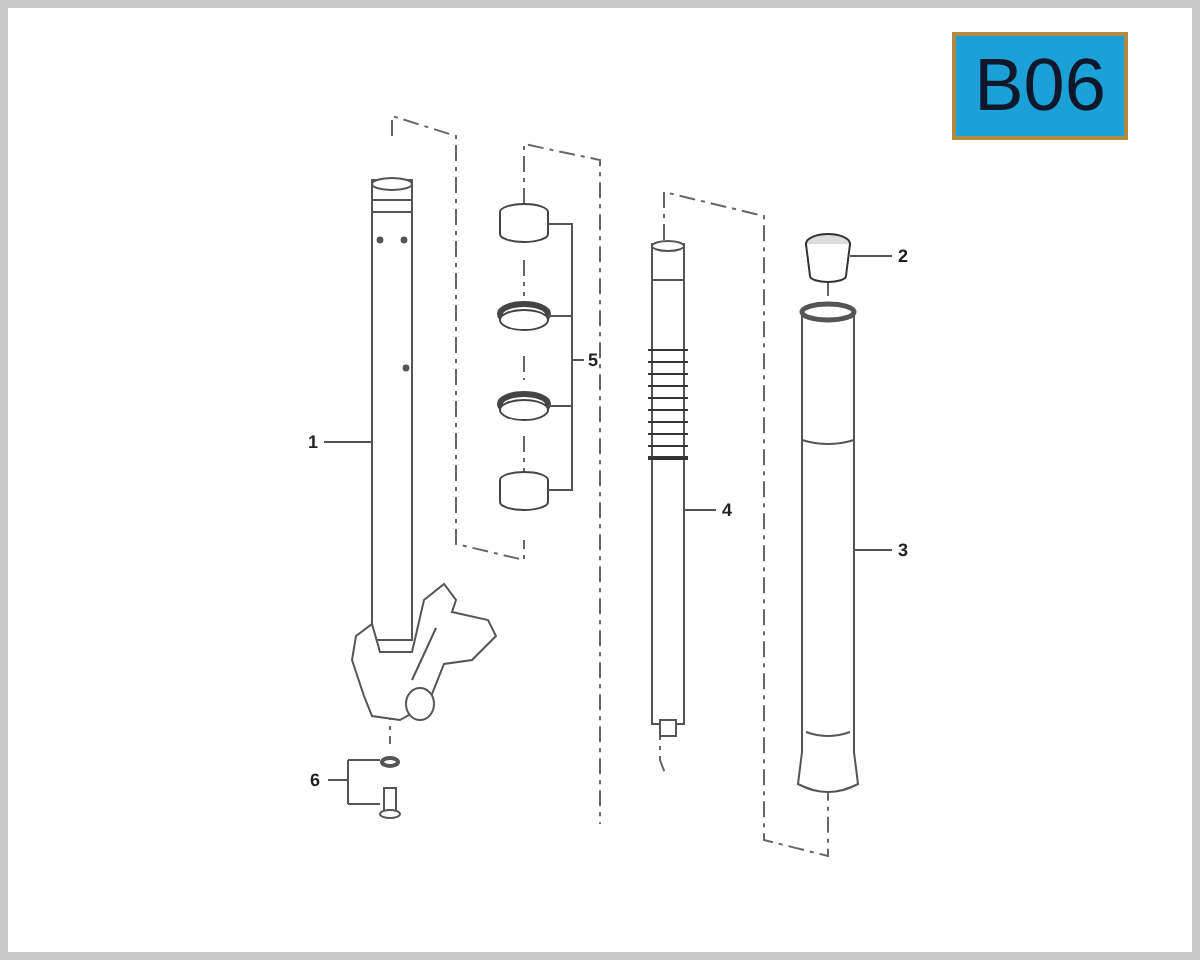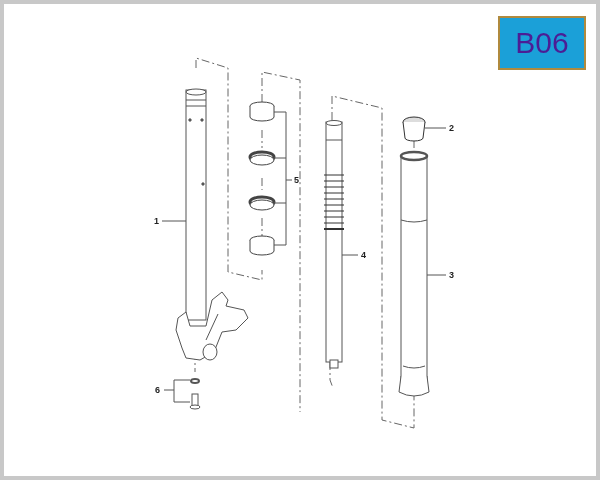--- a/index.html
+++ b/index.html
@@ -1,18 +1,18 @@
 <!DOCTYPE html>
 <html><head>
 <meta charset="utf-8">
 <style>
   html,body{margin:0;padding:0;background:#fff;}
   body{width:600px;height:480px;position:relative;overflow:hidden;font-family:"Liberation Sans",sans-serif;}
   .frame{position:absolute;left:0;top:0;width:592px;height:472px;border:4px solid #c8c8c8;background:#fff;}
-  .badge{position:absolute;left:498px;top:16px;width:84px;height:50px;background:#1ba0d8;border:2px solid #b08a3e;color:#4c1d95;font-size:30px;line-height:50px;text-align:center;}
+  .badge{position:absolute;left:476px;top:16px;width:84px;height:50px;background:#1ba0d8;border:2px solid #b08a3e;color:#0f172a;font-size:37px;line-height:50px;text-align:center;}
   svg{position:absolute;left:0;top:0;}
   .lbl{font-family:"Liberation Sans",sans-serif;font-weight:bold;font-size:9px;fill:#222;}
 </style>
 </head>
 <body>
 
 <div class="frame"></div>
 <div class="badge">B06</div>
 
 <svg width="600" height="480" viewBox="0 0 600 480">

